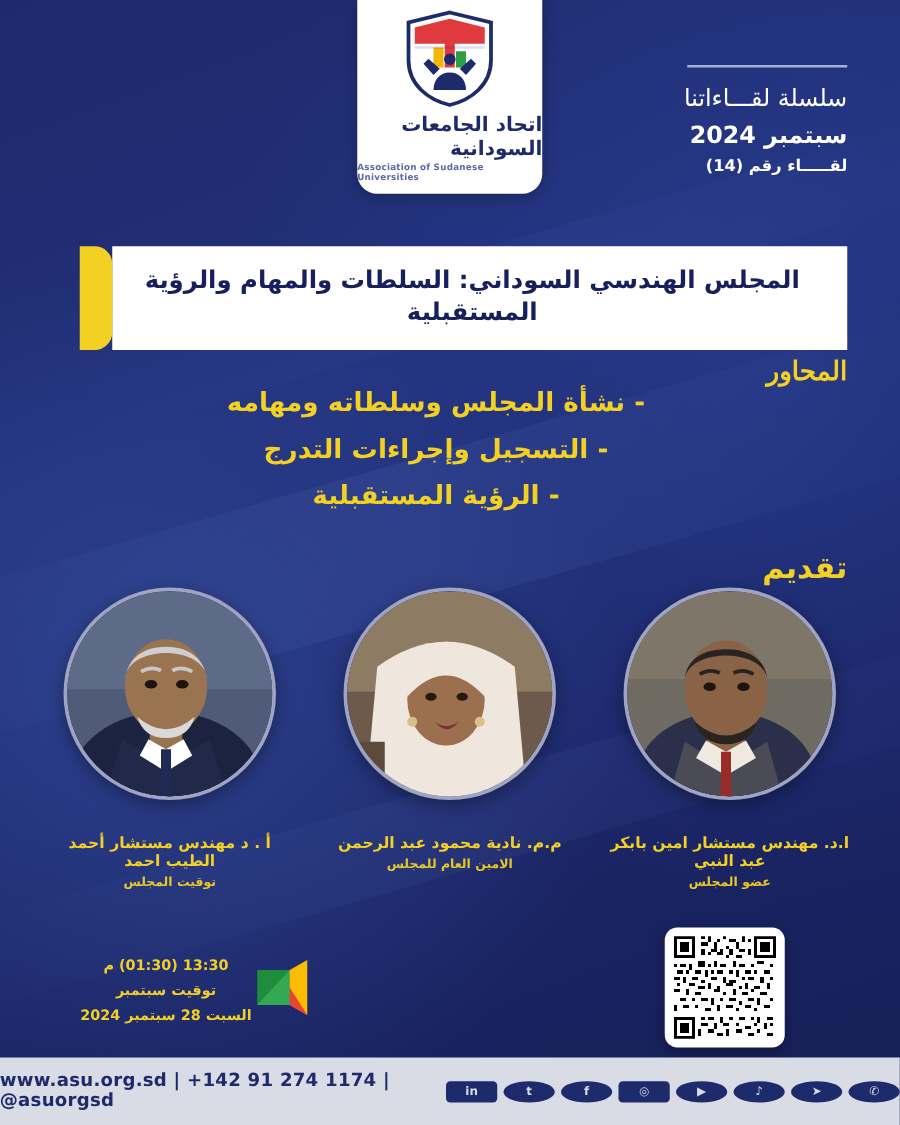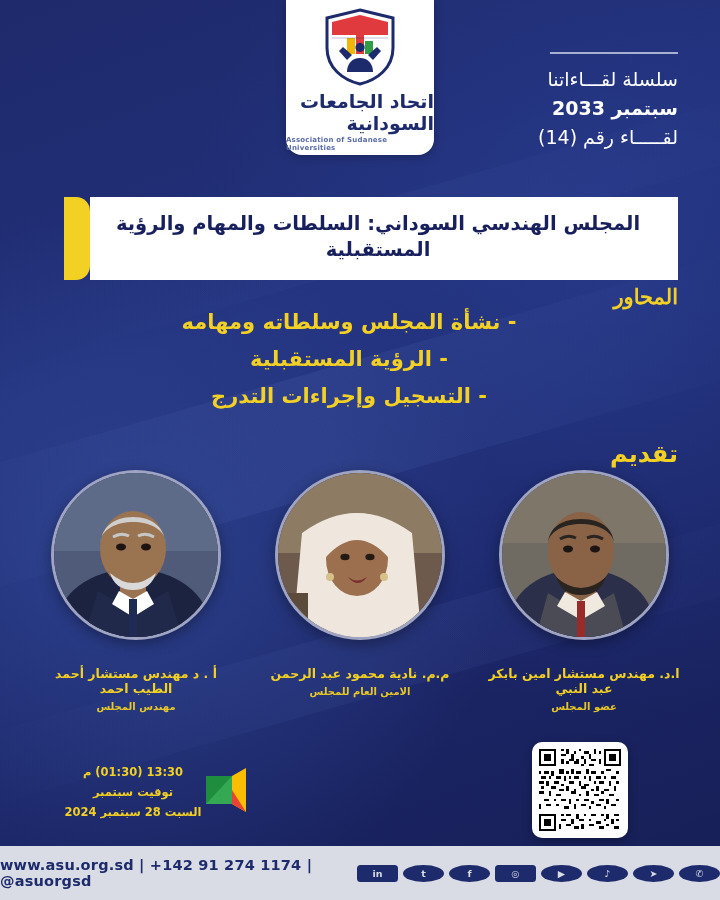--- a/index.html
+++ b/index.html
@@ -34,40 +34,40 @@
     width: 148px; height: 155px;
     background: #ffffff;
     border-radius: 0 0 16px 16px;
     display: flex; flex-direction: column; align-items: center;
     padding-top: 8px;
     box-shadow: 0 2px 10px rgba(0,0,0,.25);
   }
   .logo-mark { width: 74px; height: 78px; position: relative; }
   .logo-ar {
     margin-top: 4px;
-    font-size: 19px; font-weight: bold; color: #1d2a6b; letter-spacing: 0;
+    font-size: 16px; font-weight: bold; color: #1d2a6b; letter-spacing: 0;
     direction: rtl;
   }
   .logo-en {
     margin-top: 2px;
     font-size: 7px; font-weight: bold; color: #5a6aa5; letter-spacing: .2px;
     direction: ltr;
   }
 
   
   .series {
     position: absolute; top: 52px; right: 42px;
     text-align: right; direction: rtl; color: #ffffff;
   }
   .series .rule {
     width: 128px; height: 2px; background: #c9cfe6; margin: 0 0 14px auto; opacity: .8;
   }
   .series .line1 { font-size: 19px; font-weight: normal; letter-spacing: 1px; margin-bottom: 7px; }
   .series .line2 { font-size: 19px; font-weight: bold; margin-bottom: 7px; }
-  .series .line3 { font-size: 19px; font-weight: normal; }
+  .series .line3 { font-size: 13px; font-weight: bold; }
 
   
   .title-wrap {
     position: absolute; top: 197px; left: 64px; right: 42px;
     display: flex; align-items: stretch; direction: rtl;
   }
   .title-bar {
     flex: 1;
     background: #ffffff;
     padding: 14px 34px 16px 22px;
@@ -195,36 +195,36 @@
         <rect x="9" y="29" width="56" height="2" fill="#1d2a6b" opacity=".15"></rect>
       </svg>
     </div>
     <div class="logo-ar">اتحاد الجامعات السودانية</div>
     <div class="logo-en">Association of Sudanese Universities</div>
   </div>
 
   <div class="series">
     <div class="rule"></div>
     <div class="line1">سلسلة لقـــاءاتنا</div>
-    <div class="line2">سبتمبر 2033</div>
+    <div class="line2">سبتمبر 2024</div>
     <div class="line3">لقـــــاء رقم (14)</div>
   </div>
 
   <div class="title-wrap">
     <div class="title-bar">
       <div class="title-text">المجلس الهندسي السوداني:  السلطات والمهام والرؤية المستقبلية</div>
     </div>
     <div class="title-accent left"></div>
   </div>
 
   <div class="axes-heading">المحاور</div>
   <ul class="axes-list">
     <li>- نشأة المجلس وسلطاته ومهامه</li>
+    <li>- التسجيل وإجراءات التدرج</li>
     <li>- الرؤية المستقبلية</li>
-    <li>- التسجيل وإجراءات التدرج</li>
   </ul>
 
   <div class="present-heading">تقديم</div>
 
   <div class="speakers">
 
     <div class="speaker">
       <div class="portrait">
         <svg viewBox="0 0 170 170" width="170" height="170" aria-hidden="true">
           <rect width="170" height="170" fill="#6f6a62"></rect>
@@ -281,21 +281,21 @@
           <ellipse cx="85" cy="76" rx="33" ry="38" fill="#9a7350"></ellipse>
           <path d="M52 70 C54 42 116 42 118 70 C116 56 106 44 85 44 C64 44 54 56 52 70 Z" fill="#cfcfcf"></path>
           <path d="M62 100 q23 20 46 0 q-5 17 -23 17 q-18 0 -23 -17 Z" fill="#d9d9d9"></path>
           <ellipse cx="73" cy="74" rx="5" ry="3.4" fill="#1c1410"></ellipse>
           <ellipse cx="98" cy="74" rx="5" ry="3.4" fill="#1c1410"></ellipse>
           <path d="M65 64 q8 -5 16 -1" stroke="#c7c7c7" stroke-width="3" fill="none"></path>
           <path d="M90 63 q8 -4 16 1" stroke="#c7c7c7" stroke-width="3" fill="none"></path>
         </svg>
       </div>
       <div class="speaker-name">أ . د مهندس مستشار أحمد الطيب احمد</div>
-      <div class="speaker-role">مهندس المجلس</div>
+      <div class="speaker-role">توقيت المجلس</div>
     </div>
 
   </div>
 
   <div class="datetime">
     <div>13:30 (01:30) م</div>
     <div>توقيت سبتمبر</div>
     <div>السبت 28 سبتمبر 2024</div>
   </div>
 

